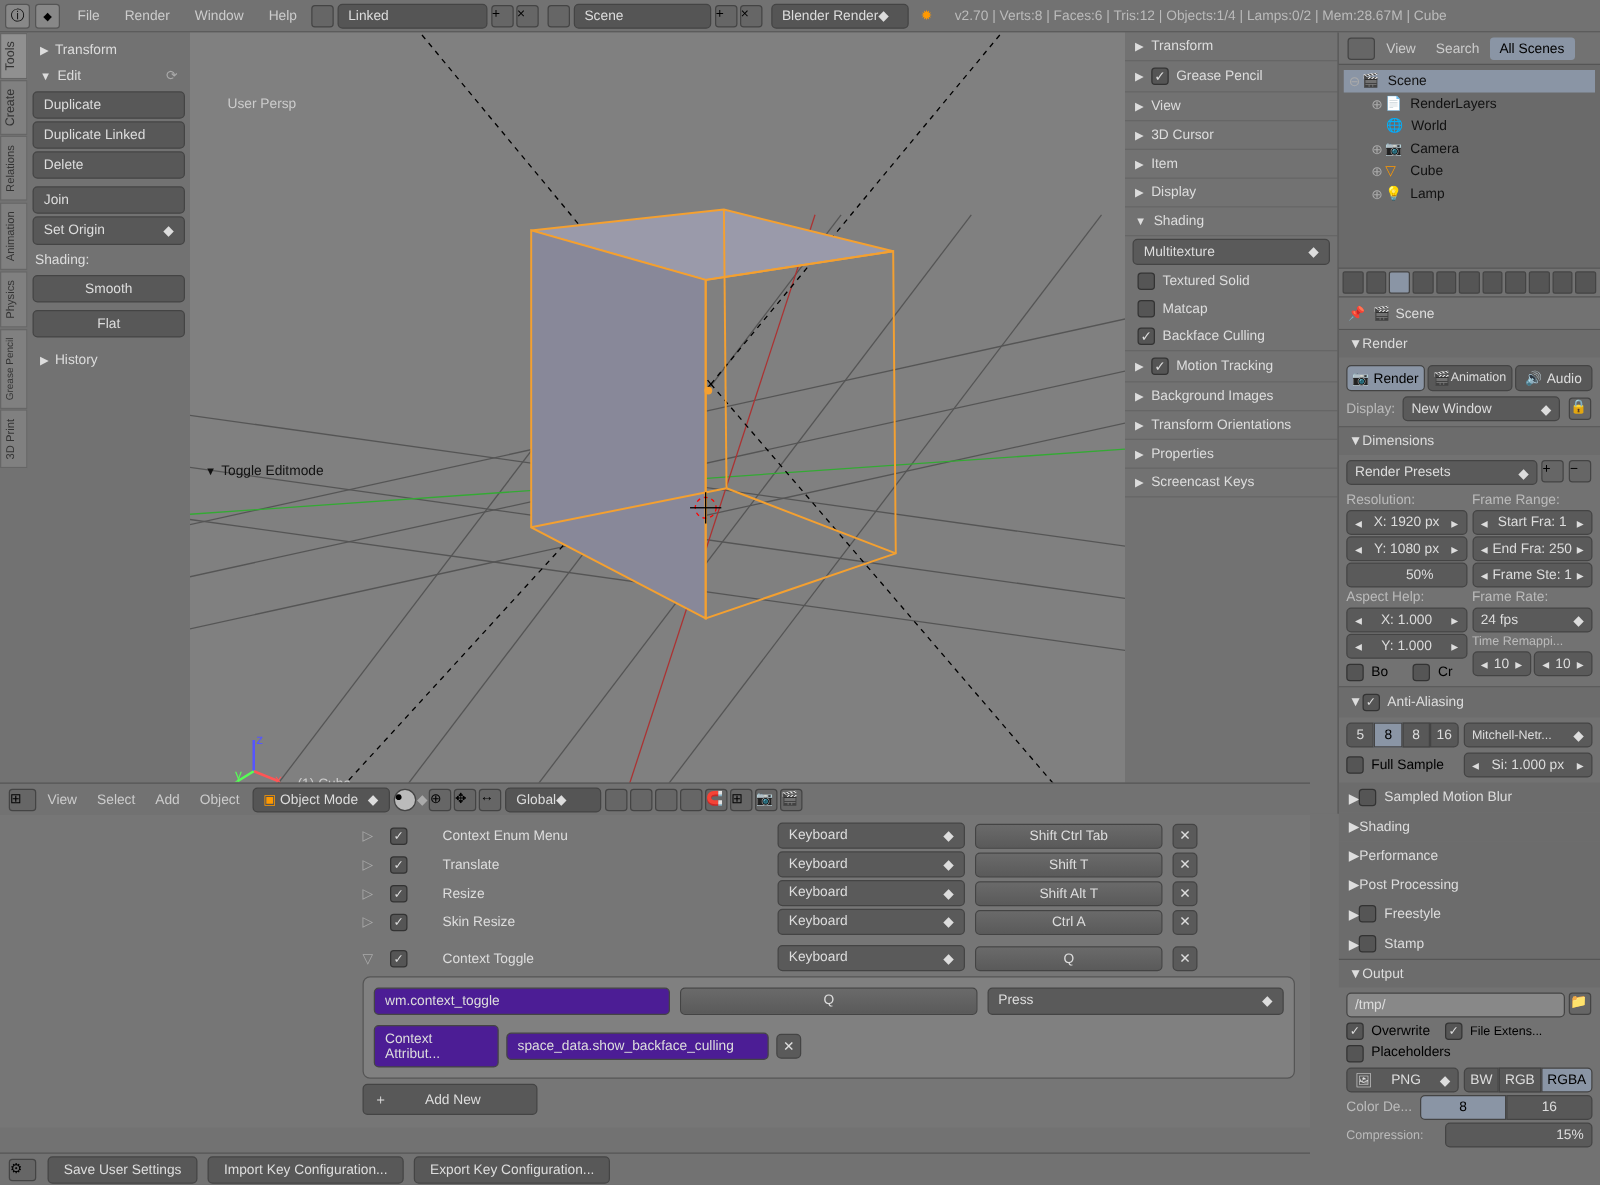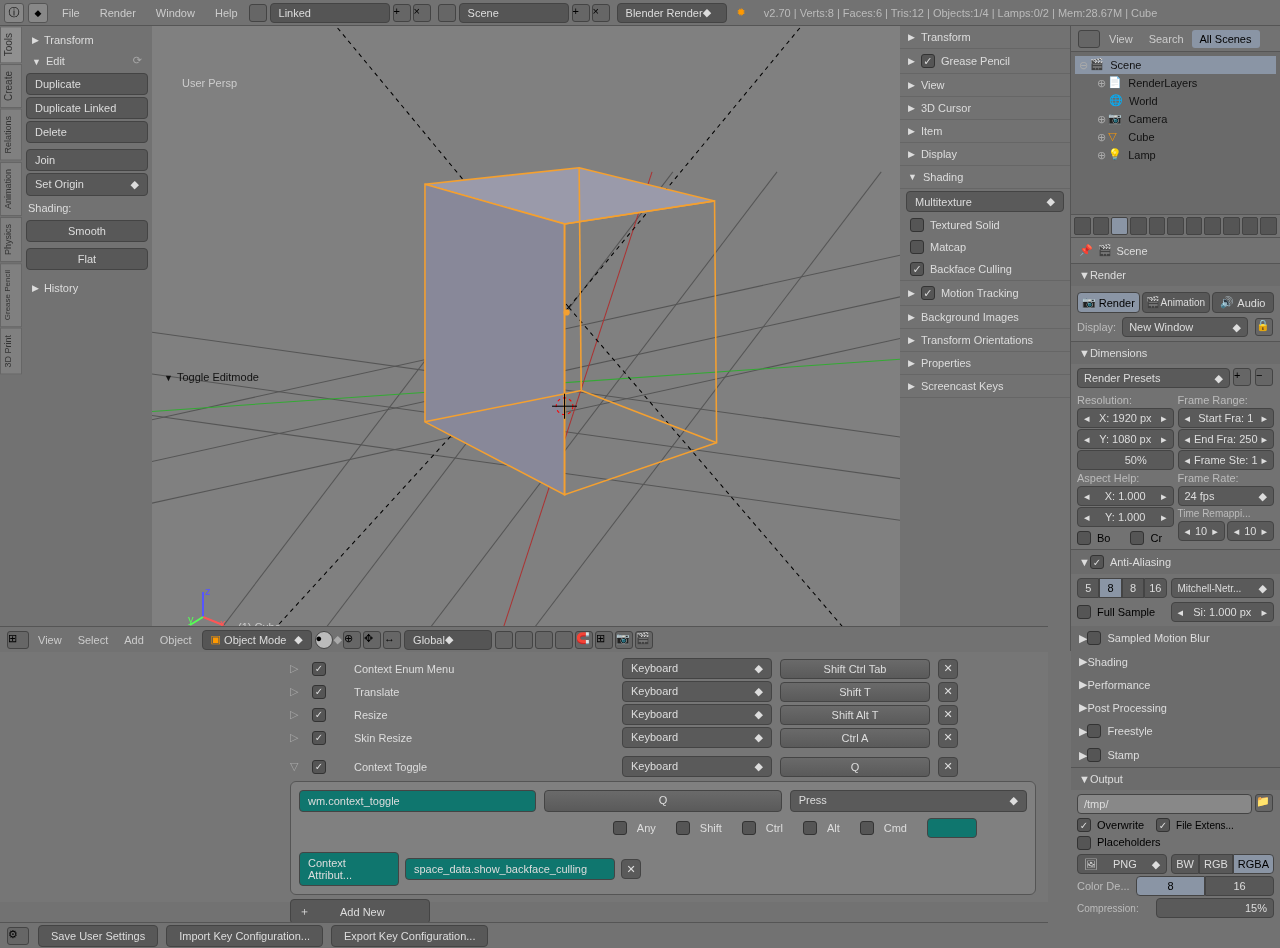--- a/index.html
+++ b/index.html
@@ -64,21 +64,21 @@
 .keybind-panel { background: #767676; padding: 4px 12px 4px 290px; height: 250px; position: relative; }
 .kb-row { display: flex; align-items: center; gap: 8px; margin: 2px 0; }
 .kb-tri { width: 14px; color: #aaa; cursor: pointer; }
 .kb-check { width: 14px; height: 14px; background: #555; border: 1px solid #333; border-radius: 3px; display: flex; align-items: center; justify-content: center; }
 .kb-check::after { content: "✓"; color: #ddd; font-size: 10px; }
 .kb-label { flex: 0 0 280px; color: #ddd; font-size: 11px; padding-left: 20px; }
 .kb-drop { width: 150px; background: #5a5a5a; border: 1px solid #444; border-radius: 4px; padding: 3px 8px; color: #ddd; display: flex; justify-content: space-between; }
 .kb-key { width: 150px; background: linear-gradient(#6a6a6a,#5a5a5a); border: 1px solid #444; border-radius: 4px; padding: 3px 8px; color: #ddd; text-align: center; }
 .kb-x { width: 20px; height: 20px; background: #5a5a5a; border: 1px solid #444; border-radius: 4px; color: #ddd; display: flex; align-items: center; justify-content: center; }
 .kb-expanded { background: #808080; border: 1px solid #555; border-radius: 6px; padding: 8px; margin: 4px 0; }
-.kb-input { background: #0f766e; border: 1px solid #444; border-radius: 4px; padding: 4px 8px; color: #ddd; }
+.kb-input { background: #4c1d95; border: 1px solid #444; border-radius: 4px; padding: 4px 8px; color: #ddd; }
 .kb-mods { display: flex; gap: 20px; padding: 6px 20px; align-items: center; }
 .kb-mod { display: flex; align-items: center; gap: 4px; color: #ddd; }
 .bottom-bar { height: 26px; background: #727272; border-top: 1px solid #555; display: flex; align-items: center; padding: 0 6px; gap: 8px; }
 .bottom-btn { background: #585858; border: 1px solid #444; border-radius: 4px; padding: 4px 12px; color: #ddd; font-size: 11px; }
 svg.vp-svg { width:100%; height:100%; position:absolute; top:0; left:0; }
 </style>
 </head>
 <body>
 
 <div class="menubar">
@@ -570,21 +570,21 @@
   <span class="vf-item">View</span>
   <span class="vf-item">Select</span>
   <span class="vf-item">Add</span>
   <span class="vf-item">Object</span>
   <div class="hdr-dropdown" style="width:110px;"><span style="color:#f90;">▣</span>&nbsp;<span>Object Mode</span><span style="margin-left:auto;">◆</span></div>
   <div class="hdr-btn" style="border-radius:50%;background:#bbb;">●</div>
   <span style="color:#aaa;">◆</span>
   <div class="hdr-btn">⊕</div>
   <div class="hdr-btn">✥</div>
   <div class="hdr-btn">↔</div>
-  <div class="hdr-dropdown" style="width:88px;">
+  <div class="hdr-dropdown" style="width:77px;">
       <span>Global</span>
       <span>◆</span>
     </div>
   <div class="hdr-btn"></div>
   <div class="hdr-btn"></div>
   <div class="hdr-btn"></div>
   <div class="hdr-btn"></div>
   <div class="hdr-btn">🧲</div>
   <div class="hdr-btn">⊞</div>
   <div class="hdr-btn">📷</div>
@@ -651,43 +651,20 @@
 
   <div class="kb-expanded">
     <div style="display:flex;gap:8px;">
       <input class="kb-input" style="flex: 1 1 0%;" value="wm.context_toggle">
       <div class="kb-key" style="flex:1;">Q</div>
       <div class="kb-drop" style="flex:1;">
           <span>Press</span>
           <span>◆</span>
         </div>
     </div>
-    <div class="kb-mods" style="justify-content:flex-end;margin-right:30px;">
-      <div class="kb-mod">
-          <span class="pcheck"></span>
-          <span>Any</span>
-        </div>
-      <div class="kb-mod">
-          <span class="pcheck"></span>
-          <span>Shift</span>
-        </div>
-      <div class="kb-mod">
-          <span class="pcheck"></span>
-          <span>Ctrl</span>
-        </div>
-      <div class="kb-mod">
-          <span class="pcheck"></span>
-          <span>Alt</span>
-        </div>
-      <div class="kb-mod">
-          <span class="pcheck"></span>
-          <span>Cmd</span>
-        </div>
-      <div class="kb-input" style="width:50px;height:20px;"></div>
-    </div>
     <div style="display:flex;gap:6px;margin-top:8px;align-items:center;">
       <div class="kb-input" style="width:100px;">Context Attribut...</div>
       <input class="kb-input" style="width: 210px;" value="space_data.show_backface_culling">
       <div class="kb-x">✕</div>
     </div>
   </div>
 
   <button class="tool-btn" style="width:140px;text-align:center;display:flex;align-items:center;justify-content:flex-start;gap:30px;padding:4px 8px;">
       <span>＋</span>
       <span>Add New</span>

